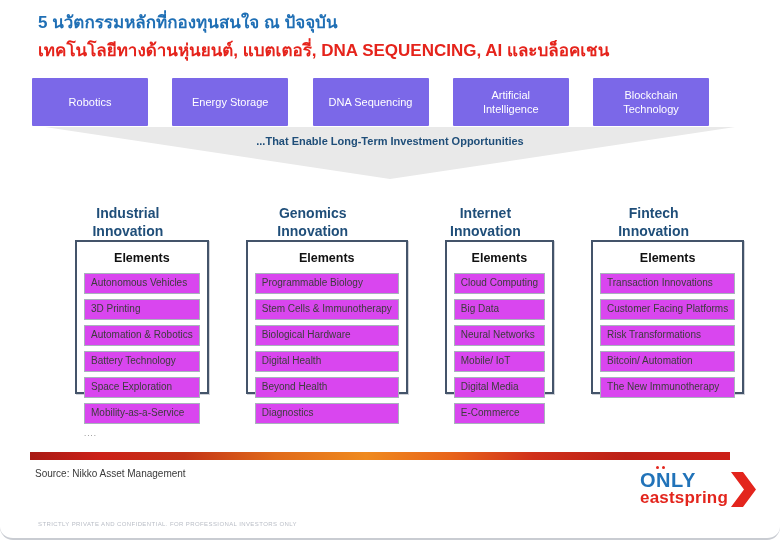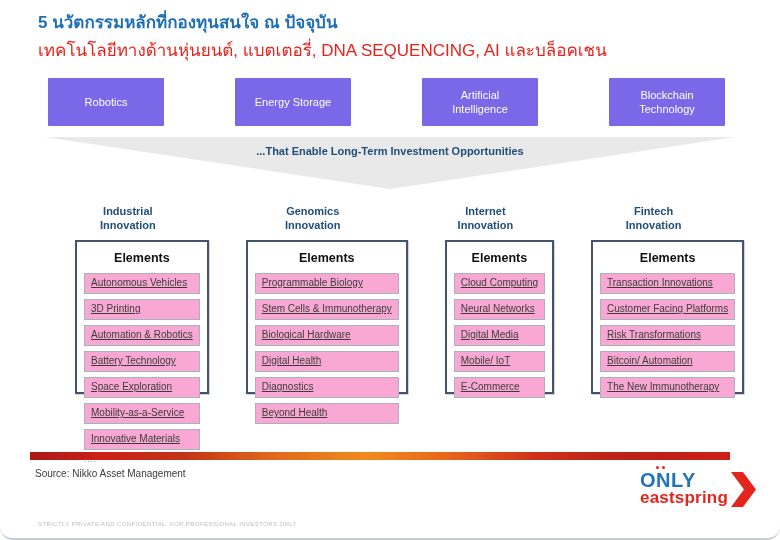--- a/index.html
+++ b/index.html
@@ -1,44 +1,44 @@
 <!DOCTYPE html>
 <html><head>
 <meta charset="utf-8">
 <style>
   * { margin:0; padding:0; box-sizing:border-box; }
   body { font-family:"Liberation Sans", sans-serif; background:#fff; }
   .slide { position:relative; width:780px; height:540px; background:#ffffff; overflow:hidden; border-bottom:2px solid #c9ccd2;border-radius:13px; }
 
   .title { position:absolute; left:38px; top:8px; font-size:17px; font-weight:bold; color:#1f6fb5; }
-  .subtitle { position:absolute; left:38px; top:36px; font-size:17px; font-weight:normal; color:#e5231b; }
+  .subtitle { position:absolute; left:38px; top:36px; font-size:17px; font-weight:bold; color:#e5231b; }
 
-  .pillars { position:absolute; left:48px; top:78px; width:677px; display:flex; justify-content:space-between; }
+  .pillars { position:absolute; left:32px; top:78px; width:677px; display:flex; justify-content:space-between; }
   .pillar { width:116px; height:48px; background:#7b68e8; color:#ffffff; font-size:11px;
             display:flex; align-items:center; justify-content:center; text-align:center;
             padding:0 10px; line-height:1.3; border-radius:1px; }
 
-  .funnel { position:absolute; left:45px; top:137px; width:690px; height:52px; }
+  .funnel { position:absolute; left:45px; top:127px; width:690px; height:52px; }
   .funnel-shape { position:absolute; inset:0; background:#e9e9e9;
             clip-path:polygon(0 0, 100% 0, 50% 100%); }
   .funnel-caption { position:absolute; left:0; right:0; top:8px; text-align:center;
             font-size:11px; font-weight:bold; color:#1f4e79; }
 
   .columns { position:absolute; left:47px; top:201px; width:678px; display:grid;
              grid-template-columns:repeat(4, 1fr); column-gap:9px; }
-  .col-header { height:36px; margin-bottom:3px; text-align:center; font-size:11px;
+  .col-header { height:36px; margin-bottom:3px; text-align:center; font-size:14px;
                 font-weight:bold; color:#1f4e79; line-height:1.3; padding-top:3px; }
   .col-header span { display:block; }
   .col-box { height:154px; background:#ffffff; border:2px solid #44546a; padding:6px 7px;
              box-shadow:1px 1px 0 rgba(120,130,145,.35);margin-left:28px; }
   .elements-title { text-align:center; font-size:12.5px; font-weight:bold; color:#111111;
                     margin:3px 0 8px 0; }
-  .item { border:1px solid #a8b2bc; background:#f9a8d4; font-size:10px; color:#3c3c3c;
+  .item { border:1px solid #a8b2bc; background:#d946ef; font-size:10px; color:#3c3c3c;
           padding:3px 6px 4px 6px; margin-bottom:5px; line-height:1.2; white-space:nowrap;
-          overflow:hidden;text-decoration:underline; }
+          overflow:hidden; }
   .more { font-size:8px; color:#666; margin-top:1px; letter-spacing:1px; }
 
   .red-bar { position:absolute; left:30px; top:452px; width:700px; height:8px;
       background:linear-gradient(90deg,#a81a14 0%,#cc2018 10%,#c33316 22%,#e06a1a 35%,
                  #ef8a1e 48%,#e8641a 60%,#d0301a 72%,#bc2016 85%,#cc2018 100%); }
 
   .source { position:absolute; left:35px; top:468px; font-size:10px; color:#3a3a3a; }
 
   .logo { position:absolute; left:640px; top:470px; }
   .logo-tmbam { position:relative; font-size:20px; font-weight:bold; color:#2173b9;
@@ -57,20 +57,21 @@
 <body>
 
 <div class="slide">
 
   <div class="title">5 นวัตกรรมหลักที่กองทุนสนใจ ณ ปัจจุบัน</div>
   <div class="subtitle">เทคโนโลยีทางด้านหุ่นยนต์, แบตเตอรี่, DNA SEQUENCING, AI และบล็อคเชน</div>
 
   <div class="pillars">
     <div class="pillar">Robotics</div>
     <div class="pillar">Energy Storage</div>
+    <div class="pillar">DNA Sequencing</div>
     <div class="pillar">Artificial Intelligence</div>
     <div class="pillar">Blockchain Technology</div>
   </div>
 
   <div class="funnel">
     <div class="funnel-shape"></div>
     <div class="funnel-caption">...That Enable Long-Term Investment Opportunities</div>
   </div>
 
   <div class="columns">
@@ -81,52 +82,52 @@
         <span>Innovation</span>
       </div>
       <div class="col-box">
         <div class="elements-title">Elements</div>
         <div class="item">Autonomous Vehicles</div>
         <div class="item">3D Printing</div>
         <div class="item">Automation &amp; Robotics</div>
         <div class="item">Battery Technology</div>
         <div class="item">Space Exploration</div>
         <div class="item">Mobility-as-a-Service</div>
-        <div class="item">Innovative Materials</div>
         <div class="more">....</div>
       </div>
     </div>
 
     <div>
       <div class="col-header">
         <span>Genomics</span>
         <span>Innovation</span>
       </div>
       <div class="col-box">
         <div class="elements-title">Elements</div>
         <div class="item">Programmable Biology</div>
         <div class="item">Stem Cells &amp; Immunotherapy</div>
         <div class="item">Biological Hardware</div>
         <div class="item">Digital Health</div>
+        <div class="item">Beyond Health</div>
         <div class="item">Diagnostics</div>
-        <div class="item">Beyond Health</div>
       </div>
     </div>
 
     <div>
       <div class="col-header">
         <span>Internet</span>
         <span>Innovation</span>
       </div>
       <div class="col-box">
         <div class="elements-title">Elements</div>
         <div class="item">Cloud Computing</div>
+        <div class="item">Big Data</div>
         <div class="item">Neural Networks</div>
+        <div class="item">Mobile/ IoT</div>
         <div class="item">Digital Media</div>
-        <div class="item">Mobile/ IoT</div>
         <div class="item">E-Commerce</div>
       </div>
     </div>
 
     <div>
       <div class="col-header">
         <span>Fintech</span>
         <span>Innovation</span>
       </div>
       <div class="col-box">

